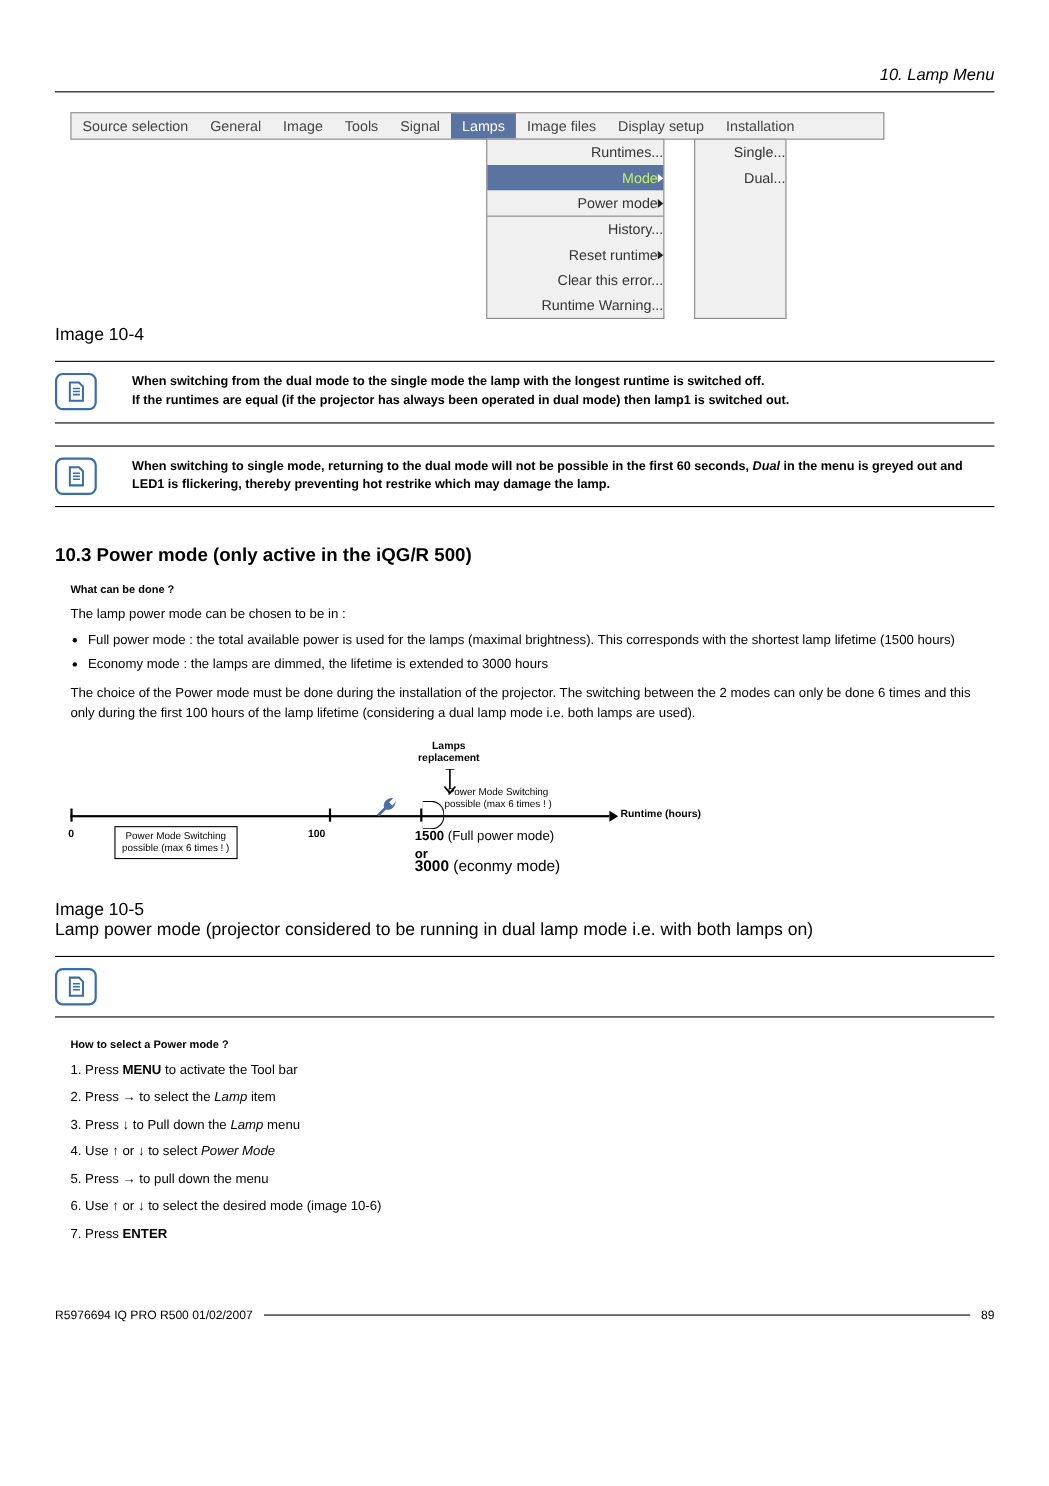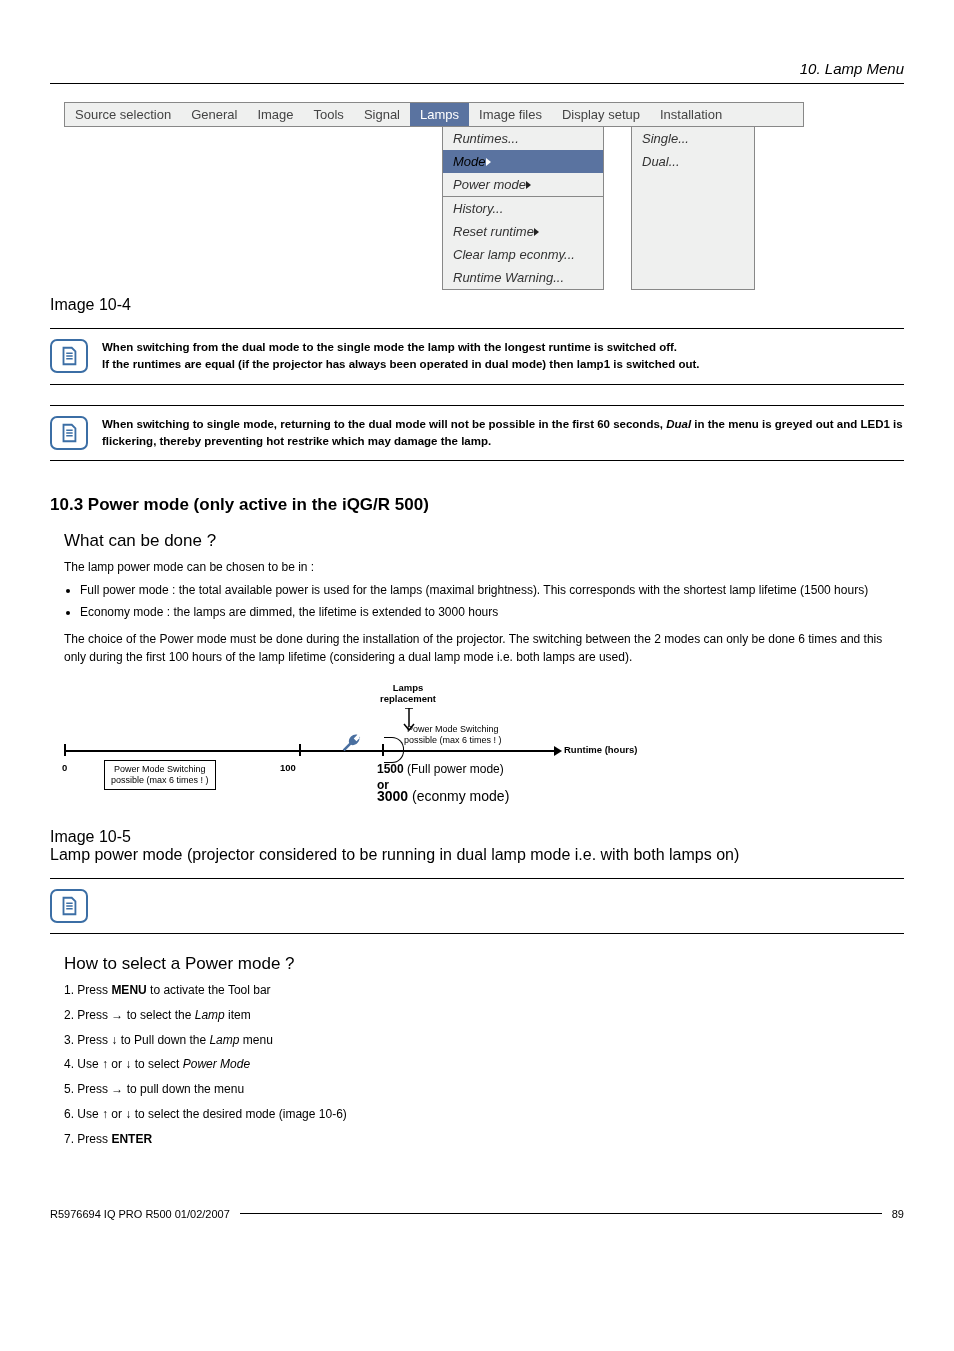--- a/index.html
+++ b/index.html
@@ -38,61 +38,60 @@
   }
   .menus-row { display: flex; margin-left: 14px; }
   .dropdown {
     border: 1px solid #888;
     background: #eff0ef;
     font-size: 13px;
     color: #333;
     margin-top: -1px;
   }
   .dropdown.col1 { width: 162px; margin-left: 378px; }
-  .dropdown.col2 { width: 124px; margin-left: 27px; }
+  .dropdown.col2 { width: 84px; margin-left: 27px; }
   .ditem {
-    padding: 4px 10px;
-    display: flex;
-    justify-content: flex-start;
+    padding: 4px 0;
+    display: flex;
+    justify-content: flex-end;
     align-items: center;
-    font-style: italic;
-  }
-  .ditem.active { background: #5a73a0; color: #000000; }
+  }
+  .ditem.active { background: #5a73a0; color: #bef264; }
   .ditem.sep { border-top: 1px solid #888; }
   .arrow-r {
     width: 0; height: 0;
     border-top: 4px solid transparent;
     border-bottom: 4px solid transparent;
     border-left: 5px solid #222;
     display: inline-block;
   }
   .ditem.active .arrow-r { border-left-color: #fff; }
   .caption { font-size: 16px; margin: 6px 0 14px 0; }
   .note-block {
     border-top: 1.5px solid #000;
     border-bottom: 1.5px solid #000;
     display: flex;
     align-items: flex-start;
-    gap: 14px;
+    gap: 32px;
     padding: 10px 0;
     margin-bottom: 20px;
   }
   .note-icon {
     width: 38px; height: 34px;
     border: 2.5px solid #3b6ea5;
     border-radius: 7px;
     display: flex; align-items: center; justify-content: center;
     flex: 0 0 auto;
   }
   .note-icon svg { width: 22px; height: 24px; }
   .note-text { font-size: 11.5px; line-height: 1.5; }
   .note-text b { font-weight: bold; }
   .note-text em { font-style: italic; font-weight: bold; }
   h2.section { font-size: 17px; font-weight: bold; margin: 34px 0 16px 0; }
-  h3.sub { font-size: 17px; font-weight: normal; margin: 10px 0 8px 14px; }
+  h3.sub { font-size: 10px; font-weight: bold; margin: 10px 0 8px 14px; }
   p.body { margin: 6px 0 6px 14px; line-height: 1.45; }
   ul.bullets { margin: 6px 0 10px 30px; }
   ul.bullets li { margin: 4px 0; line-height: 1.45; }
   .diagram {
     margin: 16px 0 4px 14px;
     position: relative;
     width: 600px;
     height: 140px;
     font-size: 9.5px;
     font-weight: bold;
@@ -156,21 +155,21 @@
             <span class="arrow-r"></span>
           </div>
           <div class="ditem sep">
             <span>History...</span>
           </div>
           <div class="ditem">
             <span>Reset runtime</span>
             <span class="arrow-r"></span>
           </div>
           <div class="ditem">
-            <span>Clear lamp econmy...</span>
+            <span>Clear this error...</span>
           </div>
           <div class="ditem">
             <span>Runtime Warning...</span>
           </div>
         </div>
       <div class="dropdown col2" id="dd2">
           <div class="ditem">Single...</div>
           <div class="ditem">Dual...</div>
         </div>
     </div>

